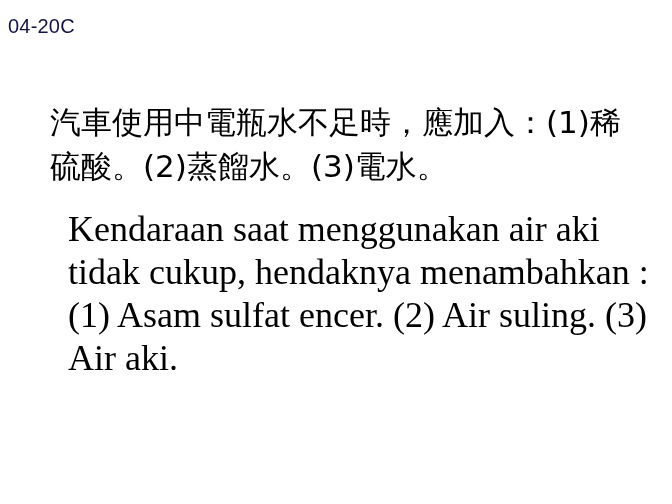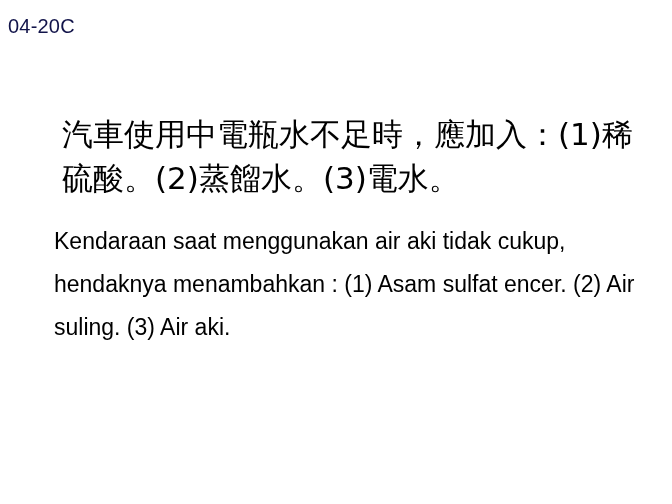--- a/index.html
+++ b/index.html
@@ -34,30 +34,30 @@
     position: absolute;
     left: 50px;
     top: 100px;
     width: 600px;
   }
   .question-zh {
     font-family: "DejaVu Sans", sans-serif;
     font-size: 31px;
     line-height: 44px;
     color: #000000;
-    margin: 12px;
+    margin: 0;
     width: 578px;
     word-break: break-all;
   }
   .question-id {
-    font-family: Liberation Sans, sans-serif;
-    font-size: 23px;
+    font-family: Liberation Serif, serif;
+    font-size: 36px;
     line-height: 43px;
     color: #000000;
-    margin: 4px;
+    margin: 18px;
     margin-top: 20px;
     width: 585px;
   }
 </style>
 </head>
 <body>
 
 <div class="slide">
 
   <div class="slide-id">04-20C</div>

